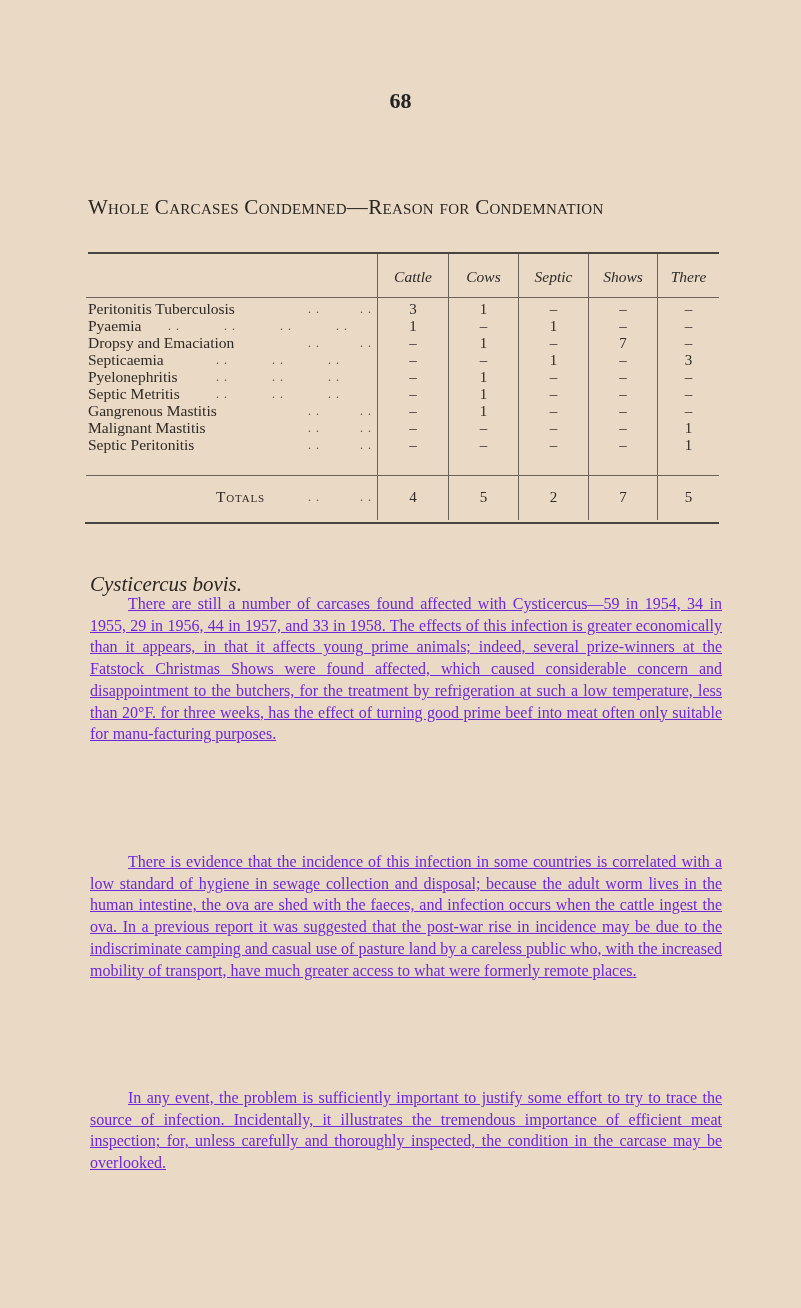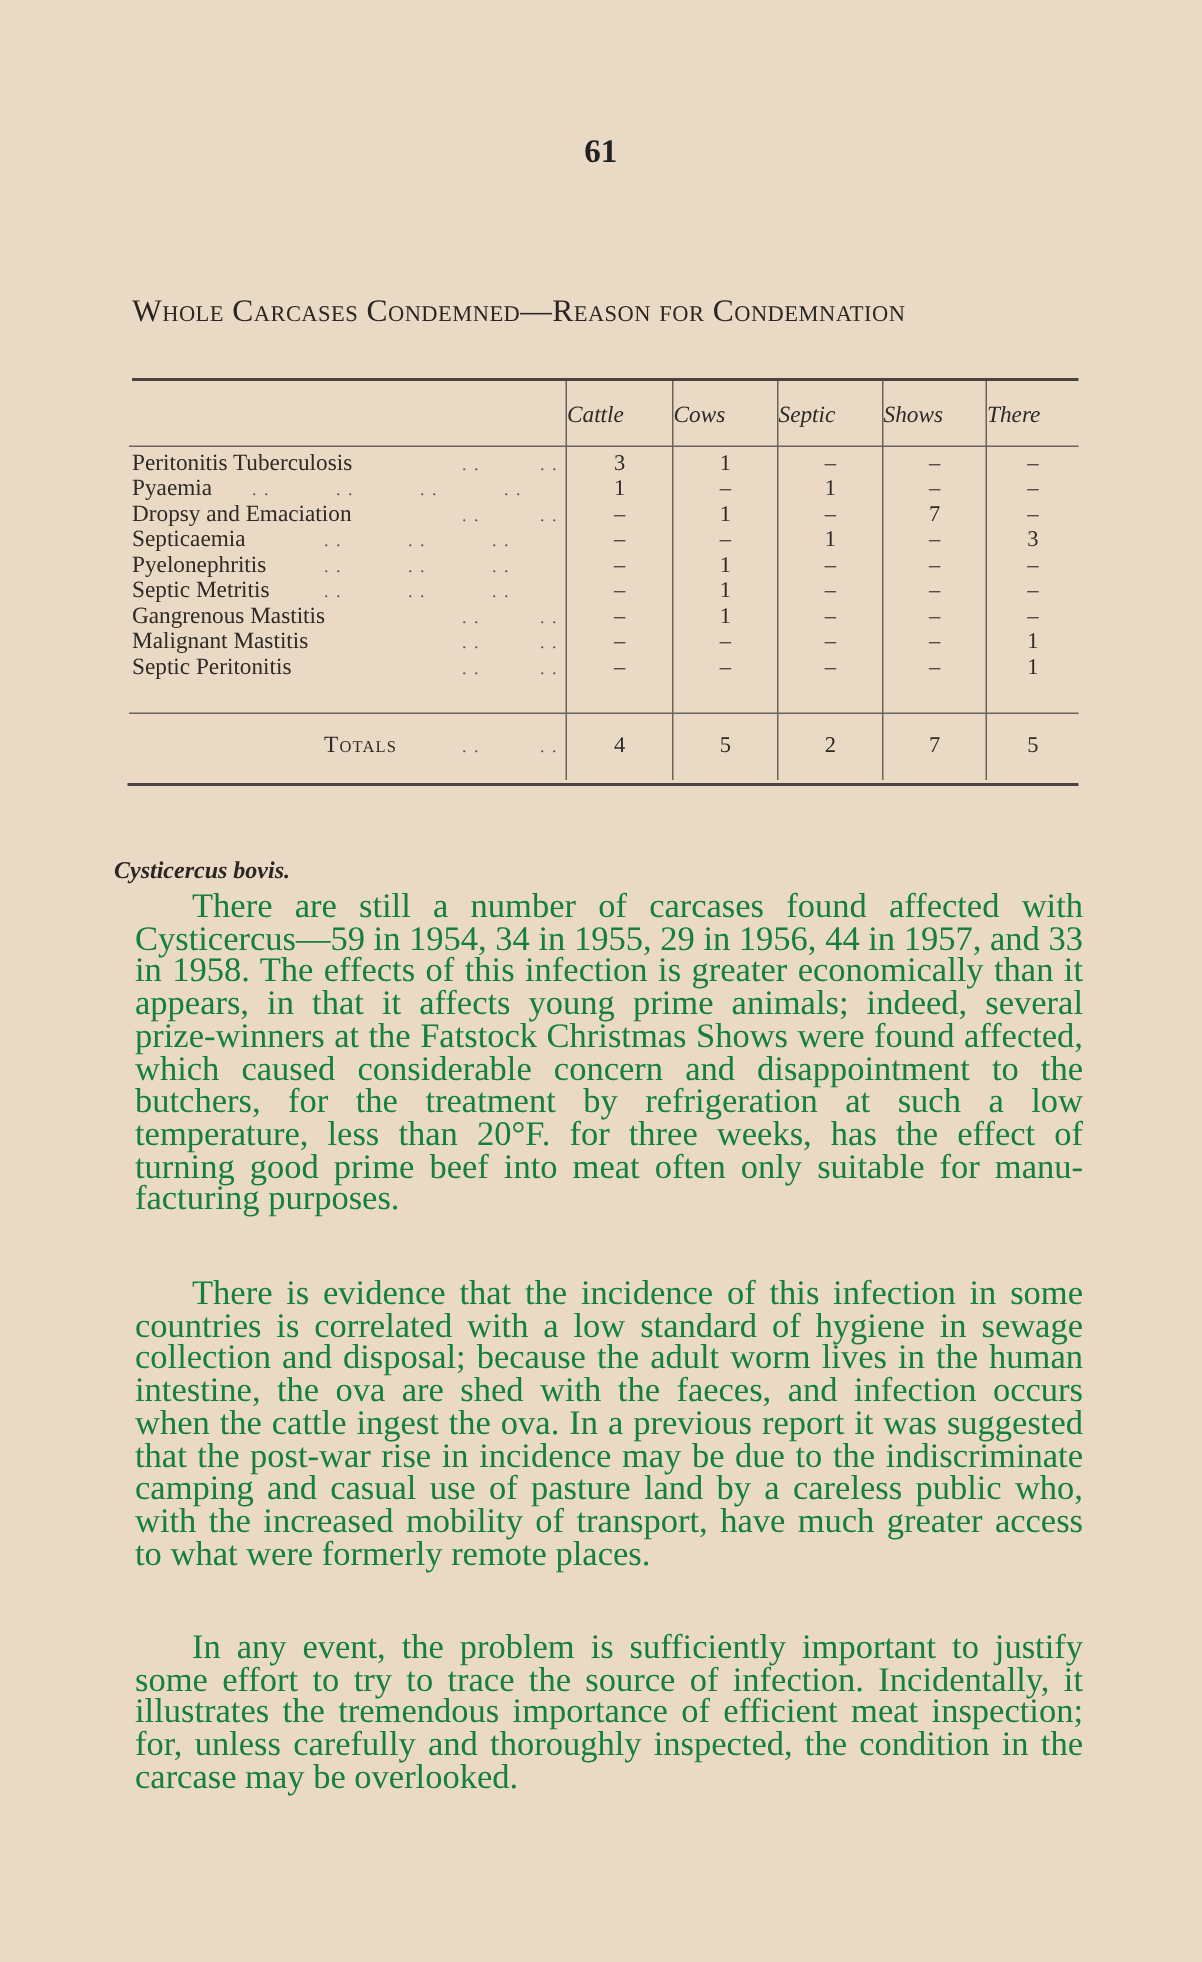--- a/index.html
+++ b/index.html
@@ -25,49 +25,49 @@
     position: absolute; top: 252px; left: 86px; width: 633px;
     font-family: "Liberation Serif", serif; font-size: 15.5px; color: #2f2a25;
   }
   .rule-top { position: absolute; top: 0; left: 2px; width: 631px; height: 2px; background: #4a4440; }
   .rule-head { position: absolute; top: 45px; left: 0; width: 633px; height: 1px; background: #6a625b; }
   .rule-totals { position: absolute; top: 223px; left: 0; width: 633px; height: 1px; background: #6a625b; }
   .rule-bottom { position: absolute; top: 270px; left: -1px; width: 634px; height: 2px; background: #4a4440; }
   .vline { position: absolute; top: 2px; width: 1px; height: 266px; background: #6a625b; }
   .hdr {
     position: absolute; top: 16px; font-style: italic; font-size: 15.5px;
-    text-align: left;
+    text-align: center;
   }
   .row-label {
     position: absolute; left: 2px; width: 289px; height: 16px;
     white-space: nowrap; line-height: 16px; font-size: 15.5px;
   }
   .lbl-dots { position: absolute; font-size: 12px; letter-spacing: 1px; color: #555; }
   .cell {
     position: absolute; height: 16px; line-height: 16px; text-align: center;
     font-size: 15px;
   }
   .totals-label {
     position: absolute; top: 236px; left: 130px;
     font-variant: small-caps; letter-spacing: 0.8px; font-size: 15.5px;
   }
   .section-heading {
-    position: absolute; top: 572px; left: 76px;
-    font-family: "Liberation Serif", serif; font-style: italic; font-size: 16px; font-weight: bold;
+    position: absolute; top: 572px; left: 90px;
+    font-family: "Liberation Serif", serif; font-style: italic; font-size: 21px;
   }
   .para {
     position: absolute; left: 90px; width: 632px;
-    font-family: "Liberation Serif", serif; font-size: 23px; line-height: 21.7px;
-    text-align: justify; text-indent: 38px; color: #15803d;
+    font-family: "Liberation Serif", serif; font-size: 16px; line-height: 21.7px;
+    text-align: justify; text-indent: 38px; color: #6d28d9; text-decoration: underline;
   }
 </style>
 </head>
 <body>
 
-<div class="page-number">61</div>
+<div class="page-number">68</div>
 
 <div class="table-title">Whole Carcases Condemned—Reason for Condemnation</div>
 
 <div class="tbl">
   <div class="rule-top"></div>
   <div class="rule-head"></div>
   <div class="rule-totals"></div>
   <div class="rule-bottom"></div>
 
   <div class="vline" style="left:291px"></div>

